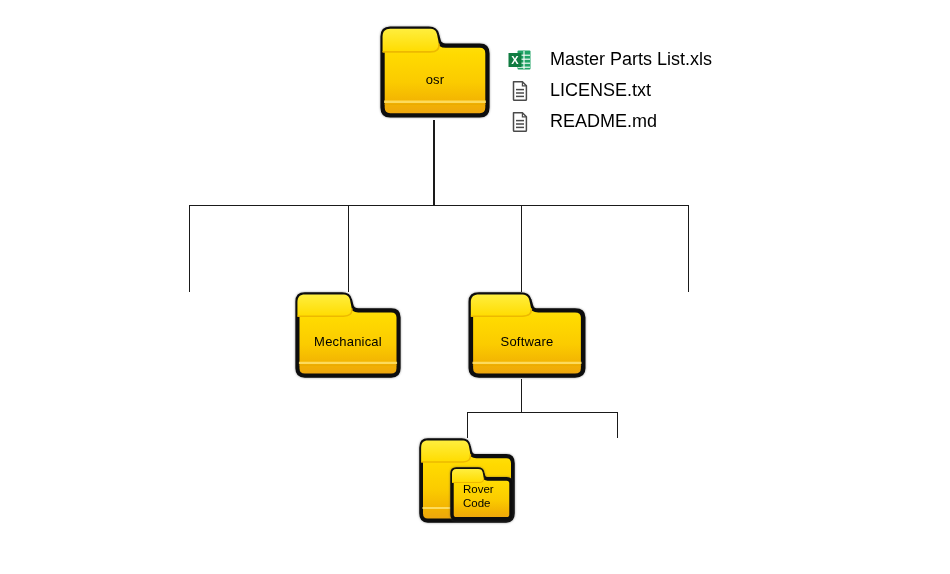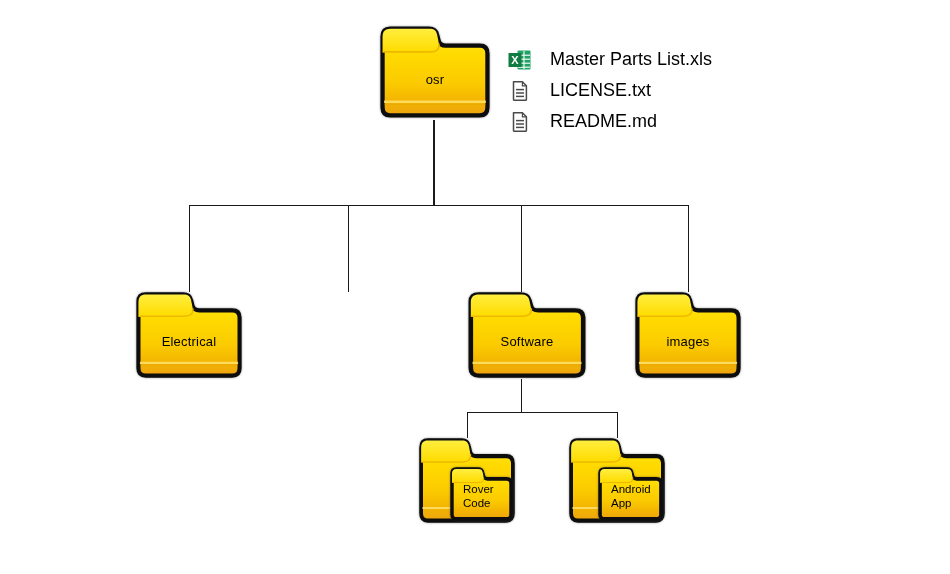--- a/index.html
+++ b/index.html
@@ -107,85 +107,57 @@
         <path d="M14.4 1.8 L14.4 5.8 L18.4 5.8" fill="none" stroke="#4a4a4a" stroke-width="1.2"></path>
         <line x1="8" y1="9.6" x2="16" y2="9.6" stroke="#4a4a4a" stroke-width="1.5"></line>
         <line x1="8" y1="13" x2="16" y2="13" stroke="#4a4a4a" stroke-width="1.5"></line>
         <line x1="8" y1="16.4" x2="16" y2="16.4" stroke="#4a4a4a" stroke-width="1.5"></line>
       </svg>
       <span class="file-name">README.md</span>
     </div>
 
   </div>
 
-  <div class="folder" style="left:135px; top:291px; width:108px; height:88px">
+
+  <div class="folder" style="left:294px; top:291px; width:108px; height:88px">
     <svg class="fsvg" viewBox="0 0 110 90" preserveAspectRatio="none">
       <path d="M11 3.5 L49 3.5 C54.5 3.5 56.2 5.4 57.1 9.3 L58.6 15.2 C59.5 18.6 61.3 19.8 65.5 19.8 L99 19.8 C103.8 19.8 106.5 22.4 106.5 27.2 L106.5 79 C106.5 83.9 103.9 86.5 99 86.5 L11 86.5 C6.1 86.5 3.5 83.9 3.5 79 L3.5 11 C3.5 6.1 6.1 3.5 11 3.5 Z" fill="url(#gradFolder)" stroke="#0d0d0d" stroke-width="4.2" stroke-linejoin="round"></path>
       <path d="M3.5 25.8 L50.5 25.8 C56.5 25.8 59.6 23.2 58.8 17.8 L57.1 9.3 C56.2 5.4 54.5 3.5 49 3.5 L11 3.5 C6.1 3.5 3.5 6.1 3.5 11 Z" fill="url(#gradTab)"></path>
       <path d="M3.5 25.8 L50.5 25.8 C56.5 25.8 59.6 23.2 58.8 17.8" fill="none" stroke="#edb900" stroke-width="1.6"></path>
       <line x1="5" y1="73.5" x2="105" y2="73.5" stroke="#ffe066" stroke-width="2.2" opacity="0.9"></line>
       <line x1="5" y1="75.8" x2="105" y2="75.8" stroke="#dd9e00" stroke-width="1" opacity="0.45"></line>
     </svg>
-    <span class="flabel">Electrical</span>
+    <span class="flabel">Mechanical</span>
   </div>
-
 
   <div class="folder" style="left:467px; top:291px; width:120px; height:88px">
     <svg class="fsvg" viewBox="0 0 110 90" preserveAspectRatio="none">
       <path d="M11 3.5 L49 3.5 C54.5 3.5 56.2 5.4 57.1 9.3 L58.6 15.2 C59.5 18.6 61.3 19.8 65.5 19.8 L99 19.8 C103.8 19.8 106.5 22.4 106.5 27.2 L106.5 79 C106.5 83.9 103.9 86.5 99 86.5 L11 86.5 C6.1 86.5 3.5 83.9 3.5 79 L3.5 11 C3.5 6.1 6.1 3.5 11 3.5 Z" fill="url(#gradFolder)" stroke="#0d0d0d" stroke-width="4.2" stroke-linejoin="round"></path>
       <path d="M3.5 25.8 L50.5 25.8 C56.5 25.8 59.6 23.2 58.8 17.8 L57.1 9.3 C56.2 5.4 54.5 3.5 49 3.5 L11 3.5 C6.1 3.5 3.5 6.1 3.5 11 Z" fill="url(#gradTab)"></path>
       <path d="M3.5 25.8 L50.5 25.8 C56.5 25.8 59.6 23.2 58.8 17.8" fill="none" stroke="#edb900" stroke-width="1.6"></path>
       <line x1="5" y1="73.5" x2="105" y2="73.5" stroke="#ffe066" stroke-width="2.2" opacity="0.9"></line>
       <line x1="5" y1="75.8" x2="105" y2="75.8" stroke="#dd9e00" stroke-width="1" opacity="0.45"></line>
     </svg>
     <span class="flabel">Software</span>
   </div>
 
-  <div class="folder" style="left:634px; top:291px; width:108px; height:88px">
-    <svg class="fsvg" viewBox="0 0 110 90" preserveAspectRatio="none">
-      <path d="M11 3.5 L49 3.5 C54.5 3.5 56.2 5.4 57.1 9.3 L58.6 15.2 C59.5 18.6 61.3 19.8 65.5 19.8 L99 19.8 C103.8 19.8 106.5 22.4 106.5 27.2 L106.5 79 C106.5 83.9 103.9 86.5 99 86.5 L11 86.5 C6.1 86.5 3.5 83.9 3.5 79 L3.5 11 C3.5 6.1 6.1 3.5 11 3.5 Z" fill="url(#gradFolder)" stroke="#0d0d0d" stroke-width="4.2" stroke-linejoin="round"></path>
-      <path d="M3.5 25.8 L50.5 25.8 C56.5 25.8 59.6 23.2 58.8 17.8 L57.1 9.3 C56.2 5.4 54.5 3.5 49 3.5 L11 3.5 C6.1 3.5 3.5 6.1 3.5 11 Z" fill="url(#gradTab)"></path>
-      <path d="M3.5 25.8 L50.5 25.8 C56.5 25.8 59.6 23.2 58.8 17.8" fill="none" stroke="#edb900" stroke-width="1.6"></path>
-      <line x1="5" y1="73.5" x2="105" y2="73.5" stroke="#ffe066" stroke-width="2.2" opacity="0.9"></line>
-      <line x1="5" y1="75.8" x2="105" y2="75.8" stroke="#dd9e00" stroke-width="1" opacity="0.45"></line>
-    </svg>
-    <span class="flabel">images</span>
-  </div>
 
   <div class="subgroup" style="left:418px; top:437px">
     <div class="folder" style="left:0; top:0; width:98px; height:87px">
       <svg class="fsvg" viewBox="0 0 110 90" preserveAspectRatio="none">
         <path d="M11 3.5 L49 3.5 C54.5 3.5 56.2 5.4 57.1 9.3 L58.6 15.2 C59.5 18.6 61.3 19.8 65.5 19.8 L99 19.8 C103.8 19.8 106.5 22.4 106.5 27.2 L106.5 79 C106.5 83.9 103.9 86.5 99 86.5 L11 86.5 C6.1 86.5 3.5 83.9 3.5 79 L3.5 11 C3.5 6.1 6.1 3.5 11 3.5 Z" fill="url(#gradFolder)" stroke="#0d0d0d" stroke-width="4.2" stroke-linejoin="round"></path>
         <path d="M3.5 25.8 L50.5 25.8 C56.5 25.8 59.6 23.2 58.8 17.8 L57.1 9.3 C56.2 5.4 54.5 3.5 49 3.5 L11 3.5 C6.1 3.5 3.5 6.1 3.5 11 Z" fill="url(#gradTab)"></path>
         <path d="M3.5 25.8 L50.5 25.8 C56.5 25.8 59.6 23.2 58.8 17.8" fill="none" stroke="#edb900" stroke-width="1.6"></path>
         <line x1="5" y1="73.5" x2="105" y2="73.5" stroke="#ffe066" stroke-width="2.2" opacity="0.9"></line>
       </svg>
     </div>
     <div class="folder inner-folder" style="left:32px; top:30px; width:63px; height:54px">
       <svg class="fsvg" viewBox="0 0 110 90" preserveAspectRatio="none">
         <path d="M11 3.5 L49 3.5 C54.5 3.5 56.2 5.4 57.1 9.3 L58.6 15.2 C59.5 18.6 61.3 19.8 65.5 19.8 L99 19.8 C103.8 19.8 106.5 22.4 106.5 27.2 L106.5 79 C106.5 83.9 103.9 86.5 99 86.5 L11 86.5 C6.1 86.5 3.5 83.9 3.5 79 L3.5 11 C3.5 6.1 6.1 3.5 11 3.5 Z" fill="url(#gradFolder)" stroke="#0d0d0d" stroke-width="6" stroke-linejoin="round"></path>
         <path d="M3.5 25.8 L50.5 25.8 C56.5 25.8 59.6 23.2 58.8 17.8 L57.1 9.3 C56.2 5.4 54.5 3.5 49 3.5 L11 3.5 C6.1 3.5 3.5 6.1 3.5 11 Z" fill="url(#gradTab)"></path>
         <path d="M3.5 25.8 L50.5 25.8 C56.5 25.8 59.6 23.2 58.8 17.8" fill="none" stroke="#edb900" stroke-width="1.8"></path>
       </svg>
       <span class="inner-label">Rover Code</span>
     </div>
   </div>
 
-  <div class="subgroup" style="left:568px; top:437px">
-    <div class="folder" style="left:0; top:0; width:98px; height:87px">
-      <svg class="fsvg" viewBox="0 0 110 90" preserveAspectRatio="none">
-        <path d="M11 3.5 L49 3.5 C54.5 3.5 56.2 5.4 57.1 9.3 L58.6 15.2 C59.5 18.6 61.3 19.8 65.5 19.8 L99 19.8 C103.8 19.8 106.5 22.4 106.5 27.2 L106.5 79 C106.5 83.9 103.9 86.5 99 86.5 L11 86.5 C6.1 86.5 3.5 83.9 3.5 79 L3.5 11 C3.5 6.1 6.1 3.5 11 3.5 Z" fill="url(#gradFolder)" stroke="#0d0d0d" stroke-width="4.2" stroke-linejoin="round"></path>
-        <path d="M3.5 25.8 L50.5 25.8 C56.5 25.8 59.6 23.2 58.8 17.8 L57.1 9.3 C56.2 5.4 54.5 3.5 49 3.5 L11 3.5 C6.1 3.5 3.5 6.1 3.5 11 Z" fill="url(#gradTab)"></path>
-        <path d="M3.5 25.8 L50.5 25.8 C56.5 25.8 59.6 23.2 58.8 17.8" fill="none" stroke="#edb900" stroke-width="1.6"></path>
-        <line x1="5" y1="73.5" x2="105" y2="73.5" stroke="#ffe066" stroke-width="2.2" opacity="0.9"></line>
-      </svg>
-    </div>
-    <div class="folder inner-folder" style="left:30px; top:30px; width:65px; height:54px">
-      <svg class="fsvg" viewBox="0 0 110 90" preserveAspectRatio="none">
-        <path d="M11 3.5 L49 3.5 C54.5 3.5 56.2 5.4 57.1 9.3 L58.6 15.2 C59.5 18.6 61.3 19.8 65.5 19.8 L99 19.8 C103.8 19.8 106.5 22.4 106.5 27.2 L106.5 79 C106.5 83.9 103.9 86.5 99 86.5 L11 86.5 C6.1 86.5 3.5 83.9 3.5 79 L3.5 11 C3.5 6.1 6.1 3.5 11 3.5 Z" fill="url(#gradFolder)" stroke="#0d0d0d" stroke-width="6" stroke-linejoin="round"></path>
-        <path d="M3.5 25.8 L50.5 25.8 C56.5 25.8 59.6 23.2 58.8 17.8 L57.1 9.3 C56.2 5.4 54.5 3.5 49 3.5 L11 3.5 C6.1 3.5 3.5 6.1 3.5 11 Z" fill="url(#gradTab)"></path>
-        <path d="M3.5 25.8 L50.5 25.8 C56.5 25.8 59.6 23.2 58.8 17.8" fill="none" stroke="#edb900" stroke-width="1.8"></path>
-      </svg>
-      <span class="inner-label">Android App</span>
-    </div>
-  </div>
 
 </div>
 
 </body></html>

